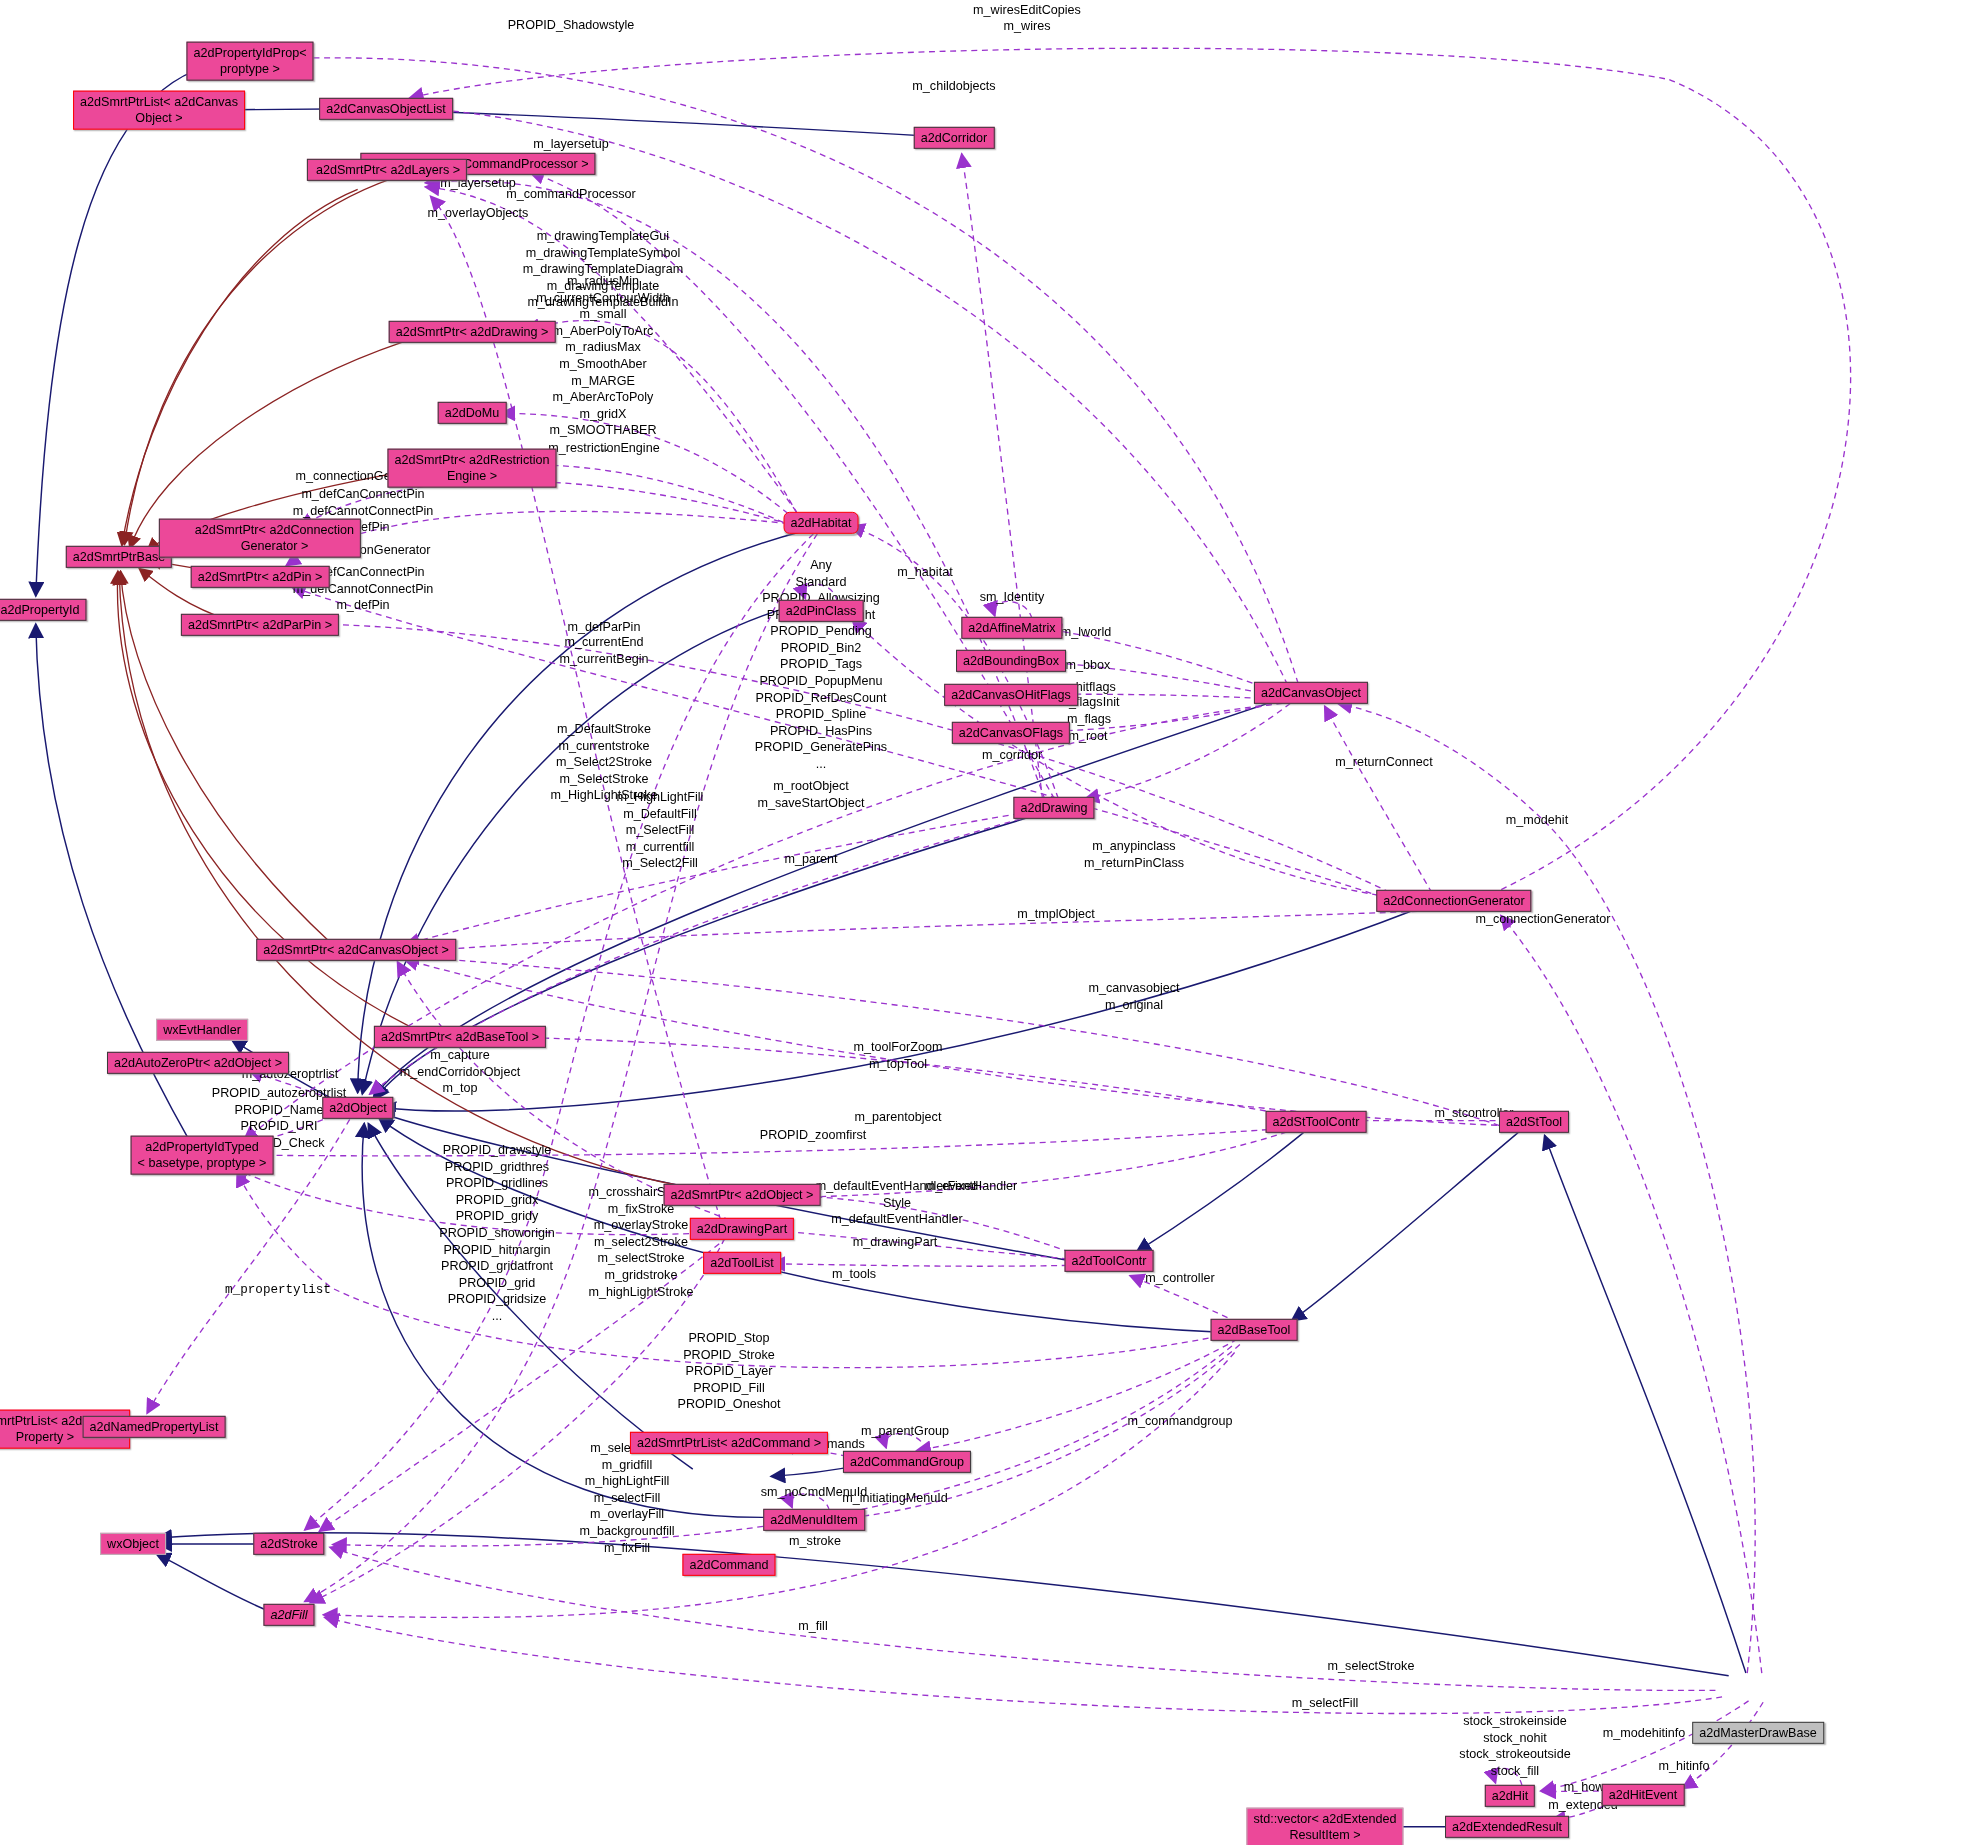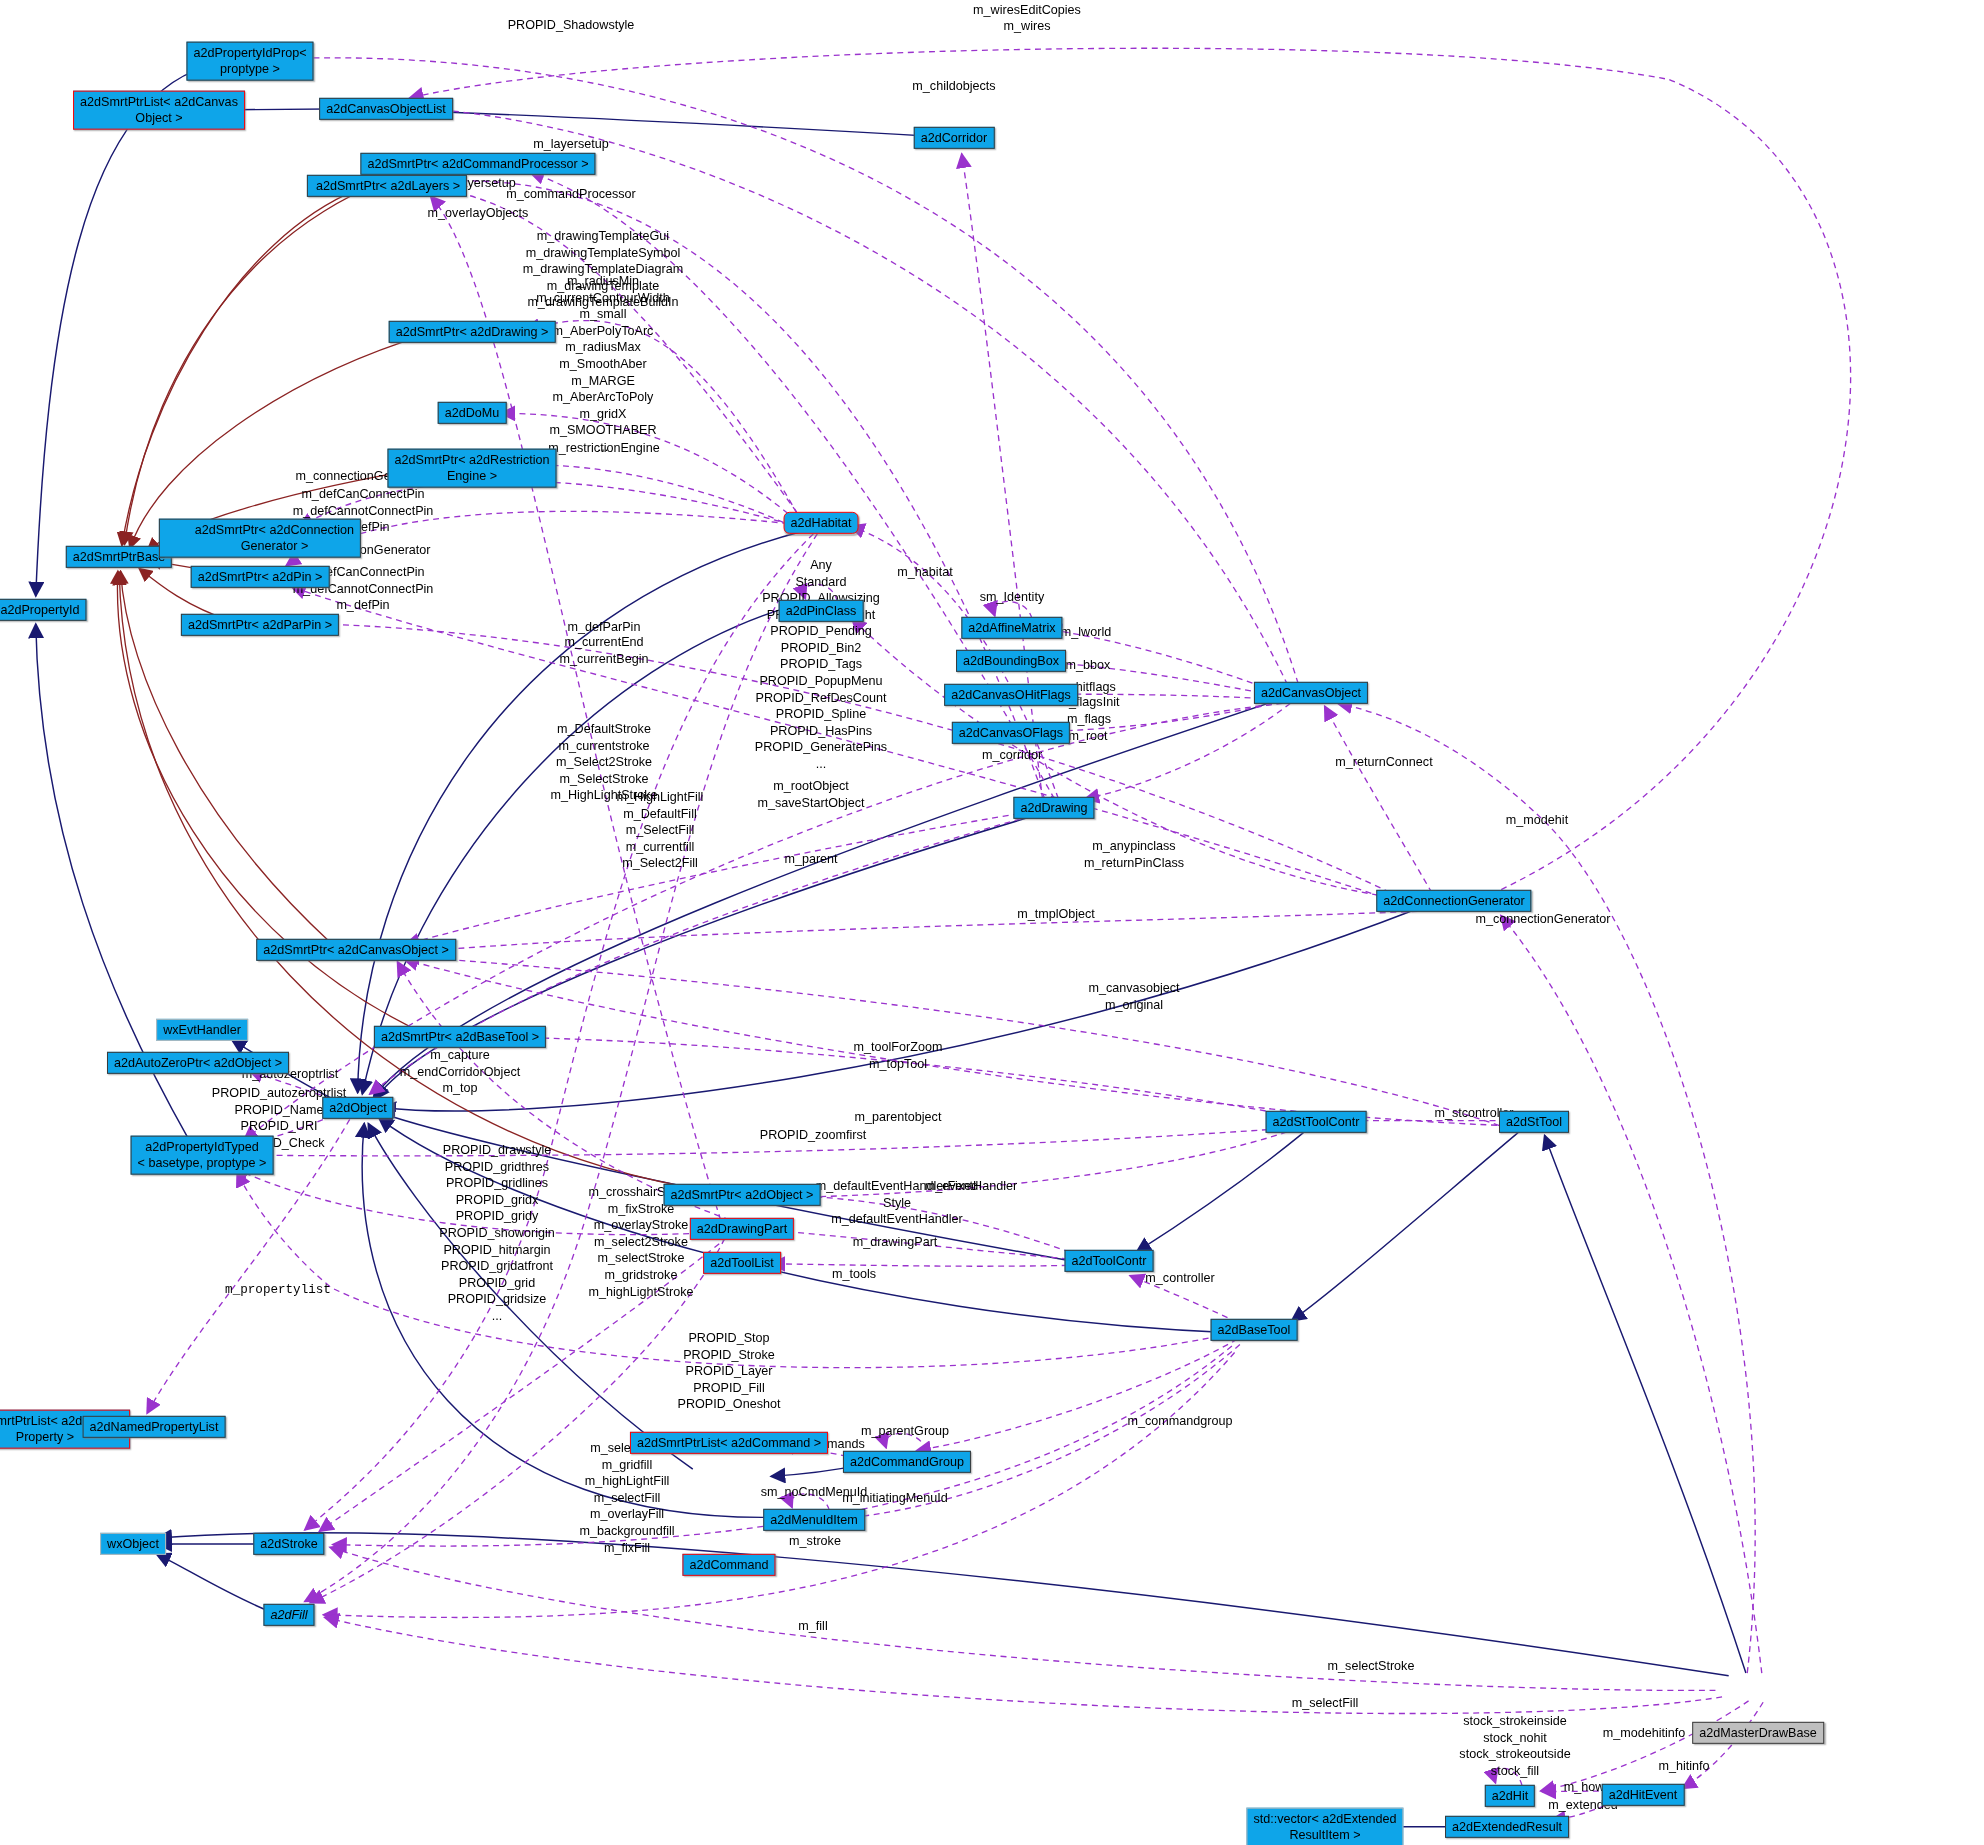--- a/index.html
+++ b/index.html
@@ -1,19 +1,19 @@
 <!DOCTYPE html>
 <html style="font-size:10.6px"><head>
 <meta charset="utf-8">
 <style>
   html,body{margin:0;padding:0;background:#ffffff;}
   #diagram{position:relative;width:1985px;height:1846px;background:#ffffff;
     font-family:"Liberation Sans",sans-serif;overflow:hidden;}
   #edges{position:absolute;left:0;top:0;z-index:1;}
-  .node{position:absolute;transform:translate(-50%,-50%);background:#0ea5e9;
+  .node{position:absolute;transform:translate(-50%,-50%);background:#ec4899;
     border:1.3px solid #3a3a3a;padding:2px 6px;font-size:12.6px;line-height:1.3;
     text-align:center;white-space:pre-line;color:#000;z-index:3;
     box-shadow:1.3px 1.3px 1.3px rgba(120,120,120,.55);}
   .node.red{border-color:#ff0000;}
   .node.current{background:#bfbfbf;}
   .node.plain{border:1px solid #b9b9b9;box-shadow:none;}
   .edge-label{position:absolute;transform:translate(-50%,-50%);font-size:12.6px;
     line-height:1.32;text-align:center;white-space:pre-line;color:#000;z-index:2;}
 </style>
 </head>
@@ -141,21 +141,21 @@
     </g>
   </svg>
 
 <div class="node" style="left: 250px; top: 61px;">a2dPropertyIdProp&lt;
 proptype &gt;</div>
     <div class="node red" style="left: 159px; top: 110px;">a2dSmrtPtrList&lt; a2dCanvas
 Object &gt;</div>
     <div class="node" style="left: 386px; top: 109px;">a2dCanvasObjectList</div>
     <div class="node" style="left: 954px; top: 138px;">a2dCorridor</div>
     <div class="node" style="left: 478px; top: 164px;">a2dSmrtPtr&lt; a2dCommandProcessor &gt;</div>
-    <div class="node" style="left: 387px; top: 186px; padding-left: 8px;">a2dSmrtPtr&lt; a2dLayers &gt;</div>
+    <div class="node" style="left: 387px; top: 170px; padding-left: 8px;">a2dSmrtPtr&lt; a2dLayers &gt;</div>
     <div class="node" style="left: 472px; top: 332px;">a2dSmrtPtr&lt; a2dDrawing &gt;</div>
     <div class="node" style="left: 472px; top: 413px;">a2dDoMu</div>
     <div class="node" style="left: 472px; top: 468px;">a2dSmrtPtr&lt; a2dRestriction
 Engine &gt;</div>
     <div class="node" style="left: 119px; top: 557px;">a2dSmrtPtrBase</div>
     <div class="node" style="left: 260px; top: 538px; padding-left: 35px;">a2dSmrtPtr&lt; a2dConnection
 Generator &gt;</div>
     <div class="node" style="left: 260px; top: 577px;">a2dSmrtPtr&lt; a2dPin &gt;</div>
     <div class="node" style="left: 260px; top: 625px;">a2dSmrtPtr&lt; a2dParPin &gt;</div>
     <div class="node" style="left: 40px; top: 610px;">a2dPropertyId</div>

